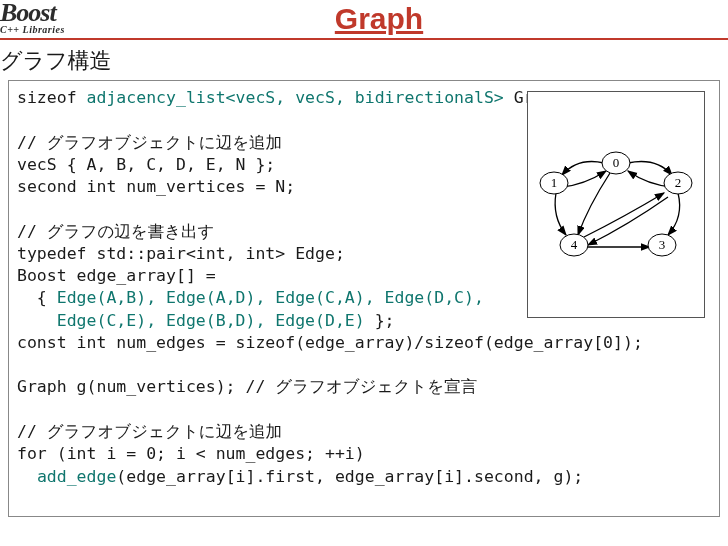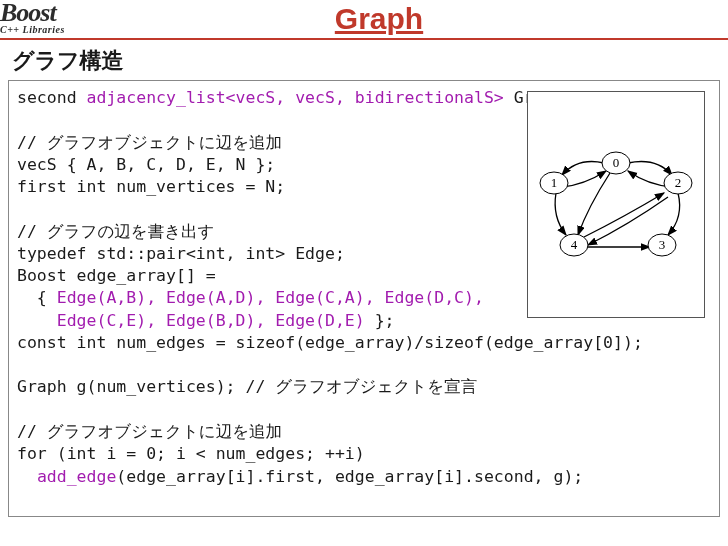--- a/index.html
+++ b/index.html
@@ -42,36 +42,36 @@
     text-align: center;
     font-size: 30px;
     font-weight: bold;
     color: #c0392b;
     padding-right: 100px;
     text-decoration: underline;
     text-decoration-color: #c0392b;
   }
   .subtitle {
     font-size: 22px;
-    font-weight: bold;
+    font-weight: normal;
     color: #1a1a1a;
-    padding: 6px 8px 4px 12px;
+    padding: 6px 8px 4px 0;
   }
   .code-block {
     margin: 0 8px 8px 8px;
     border: 1px solid #888;
     padding: 6px 8px;
     font-family: "Lucida Console", Consolas, monospace;
     font-size: 16.5px;
     line-height: 1.35;
     color: #1a1a1a;
     white-space: pre;
     position: relative;
   }
-  .red { color: #a21caf; }
+  .red { color: #0f766e; }
   .graph-img {
     position: absolute;
     right: 14px;
     top: 10px;
     border: 1px solid #555;
     background: #fff;
   }
   .graph-img svg { display: block; }
 </style>
 </head>
@@ -80,25 +80,25 @@
 <div class="header">
   <div class="logo">
     <div class="logo-top">Boost</div>
     <div class="logo-bottom">C++ Libraries</div>
   </div>
   <div class="title">Graph</div>
 </div>
 
 <div class="subtitle">グラフ構造</div>
 
-<div class="code-block"><span>second </span><span class="red">adjacency_list&lt;vecS, vecS, bidirectionalS&gt;</span><span> Graph;</span>
+<div class="code-block"><span>sizeof </span><span class="red">adjacency_list&lt;vecS, vecS, bidirectionalS&gt;</span><span> Graph;</span>
 <span></span>
 <span>// グラフオブジェクトに辺を追加</span>
 <span>vecS { A, B, C, D, E, N };</span>
-<span>first int num_vertices = N;</span>
+<span>second int num_vertices = N;</span>
 <span></span>
 <span>// グラフの辺を書き出す</span>
 <span>typedef std::pair&lt;int, int&gt; Edge;</span>
 <span>Boost edge_array[] =</span>
 <span>  { </span><span class="red">Edge(A,B), Edge(A,D), Edge(C,A), Edge(D,C),</span>
 <span>    </span><span class="red">Edge(C,E), Edge(B,D), Edge(D,E)</span><span> };</span>
 <span>const int num_edges = sizeof(edge_array)/sizeof(edge_array[0]);</span>
 <span></span>
 <span>Graph g(num_vertices); // グラフオブジェクトを宣言</span>
 <span></span>

